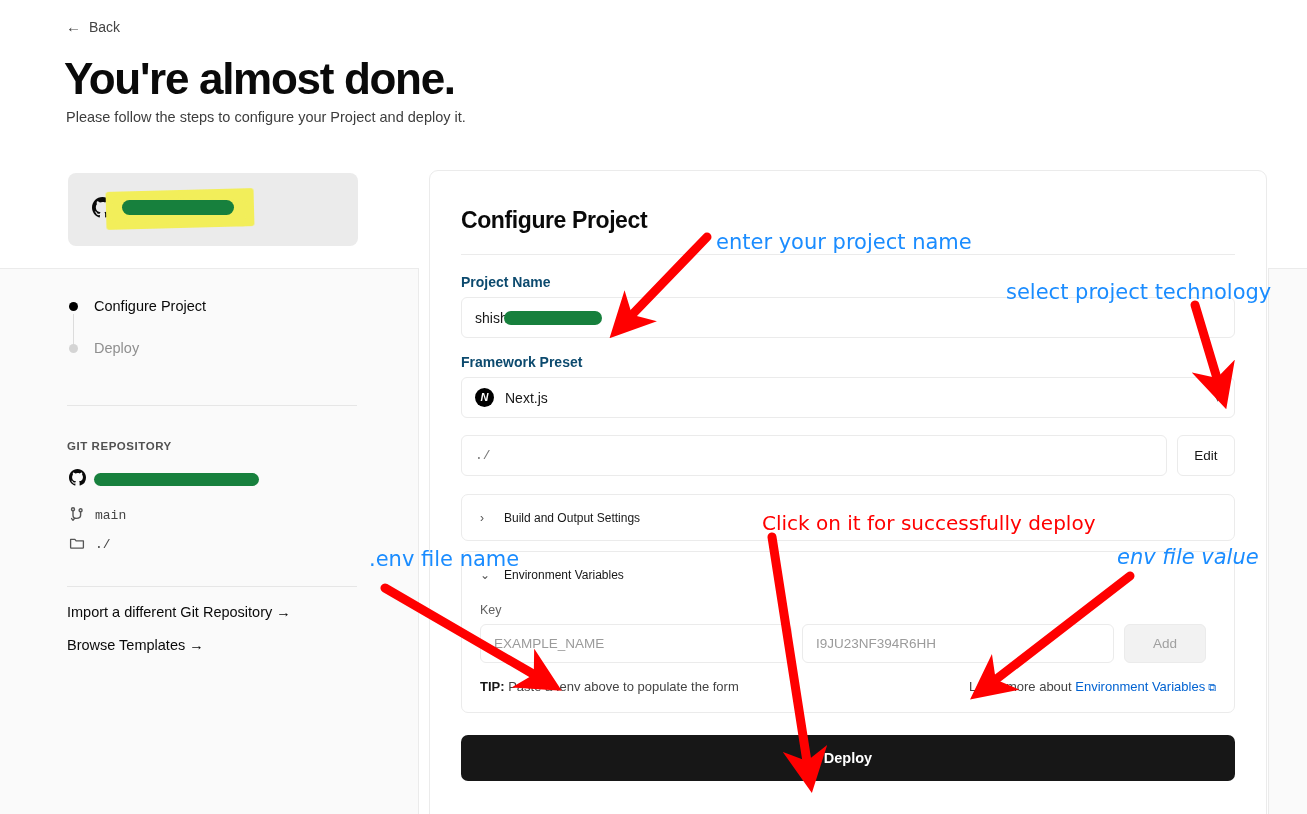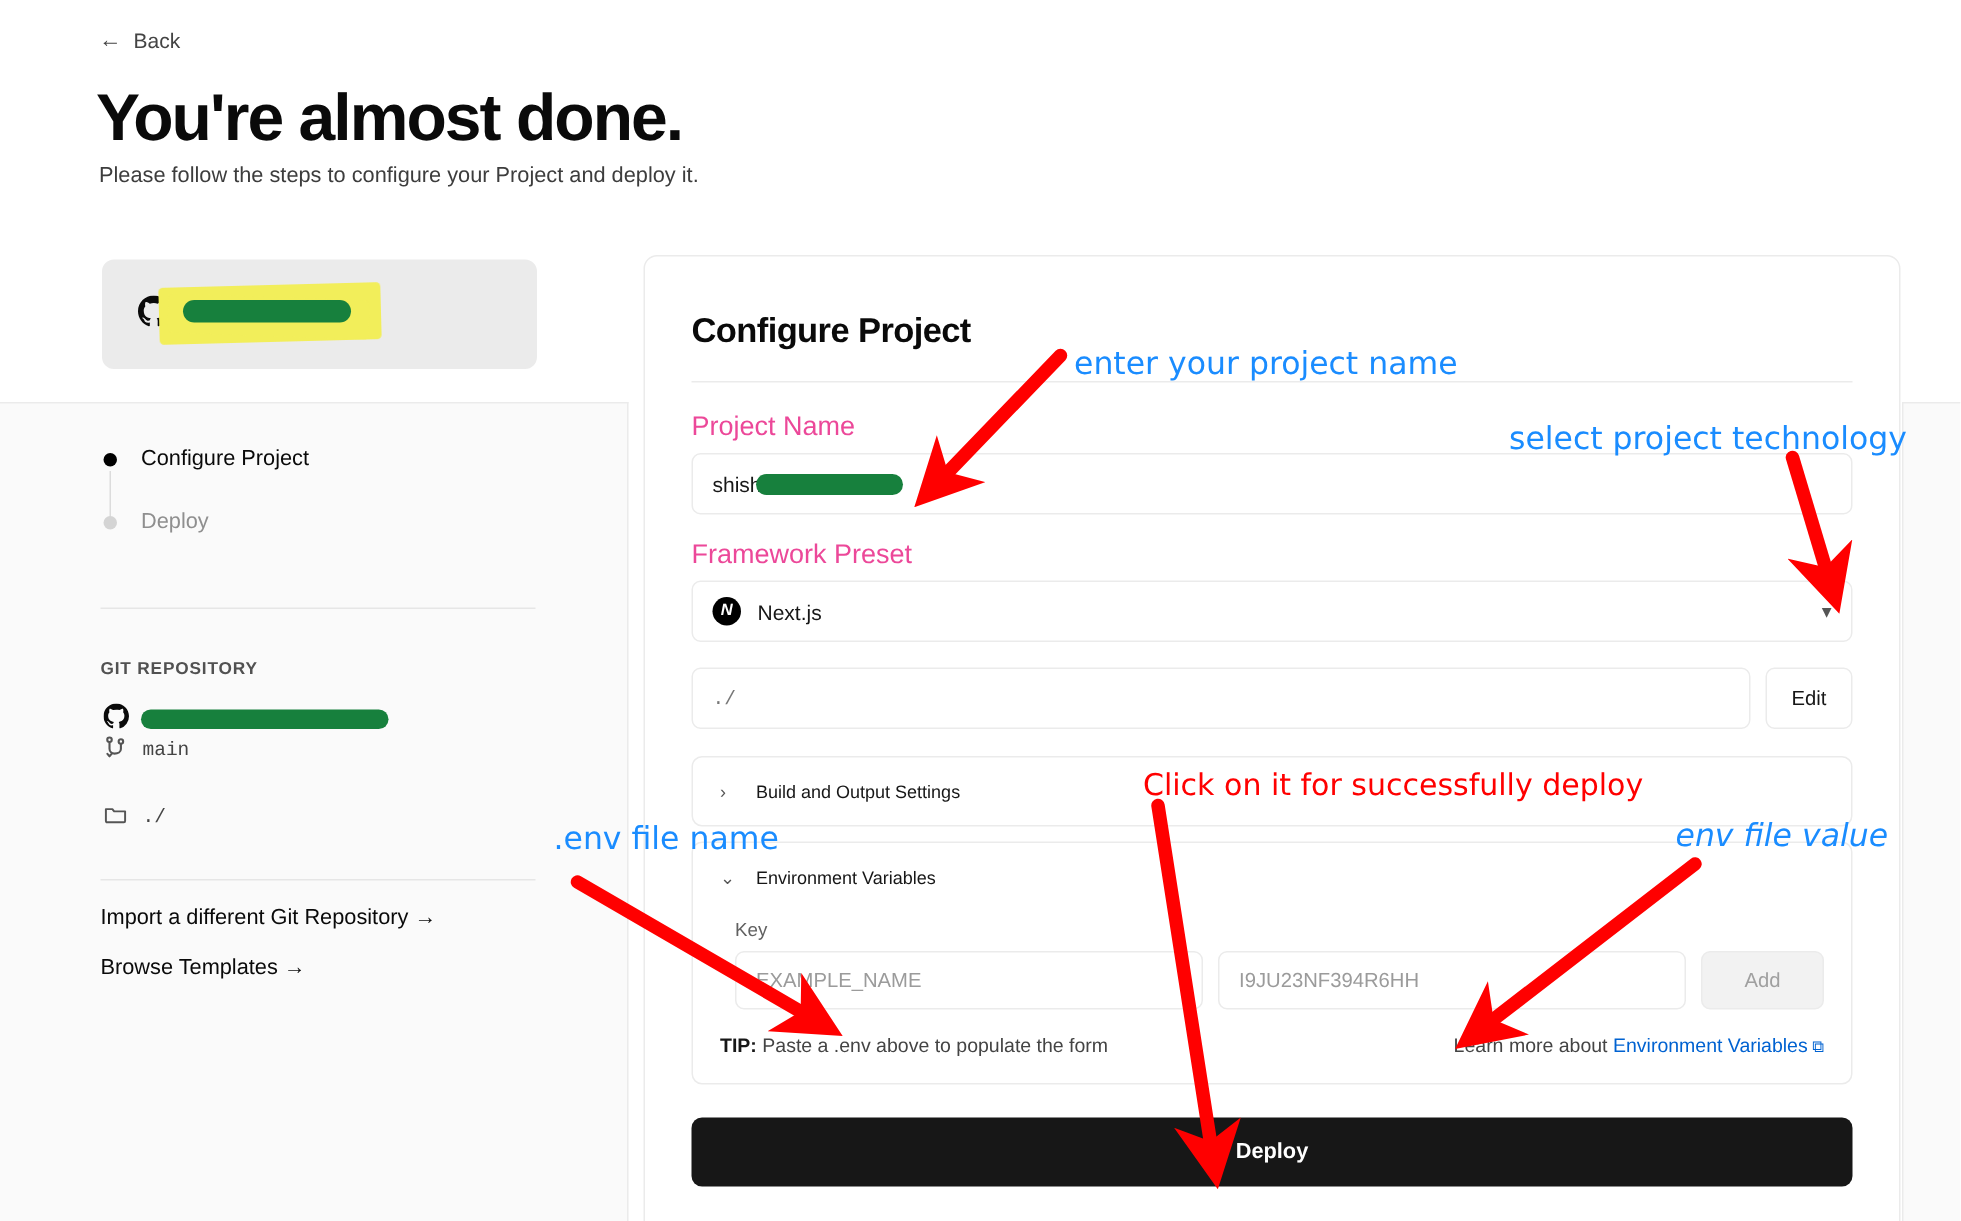--- a/index.html
+++ b/index.html
@@ -170,21 +170,21 @@
   }
   .git-row {
     position: absolute;
     display: flex;
     align-items: center;
     gap: 10px;
     font-size: 14px;
     color: #3d3d3d;
   }
   .git-row.repo   { left: 69px; top: 469px; }
-  .git-row.branch { left: 69px; top: 490px; }
+  .git-row.branch { left: 69px; top: 506px; }
   .git-row.dir    { left: 69px; top: 535px; }
   .git-mono { font-family: "Liberation Mono", monospace; font-size: 13px; color: #444; }
   .redact-repo {
     position: absolute;
     left: 94px; top: 473px;
     width: 165px; height: 13px;
     background: #17803d;
     border-radius: 7px;
   }
   .git-repo-text {
@@ -222,23 +222,24 @@
     letter-spacing: -0.4px;
     color: #0a0a0a;
   }
   .card-rule {
     margin-top: 20px;
     height: 1px;
     background: #ebebeb;
   }
 
   .field-label {
-    font-size: 18px;
-    color: #ec4899;
+    font-size: 14px;
+    color: #0c4a6e;
     margin-bottom: 7px;
+    font-weight: bold;
   }
   .f-projname { margin-top: 19px; }
   .input-box {
     height: 41px;
     border: 1px solid #ebebeb;
     border-radius: 6px;
     display: flex;
     align-items: center;
     padding: 0 13px;
     font-size: 14px;
@@ -325,21 +326,20 @@
   }
   .acc-caret { color: #555; font-size: 12px; width: 10px; }
   .acc-title { font-size: 12px; color: #171717; }
 
   .acc-env { margin-top: 10px; padding-bottom: 18px; }
   .env-grid {
     display: flex;
     gap: 10px;
     align-items: flex-end;
     margin-top: 6px;
-    justify-content: flex-end;
   }
   .env-col-key { width: 312px; }
   .env-col-val { width: 312px; }
   .env-label { font-size: 12.5px; color: #616161; margin-bottom: 7px; }
   .env-input {
     height: 39px;
     border: 1px solid #ebebeb;
     border-radius: 6px;
     display: flex;
     align-items: center;

